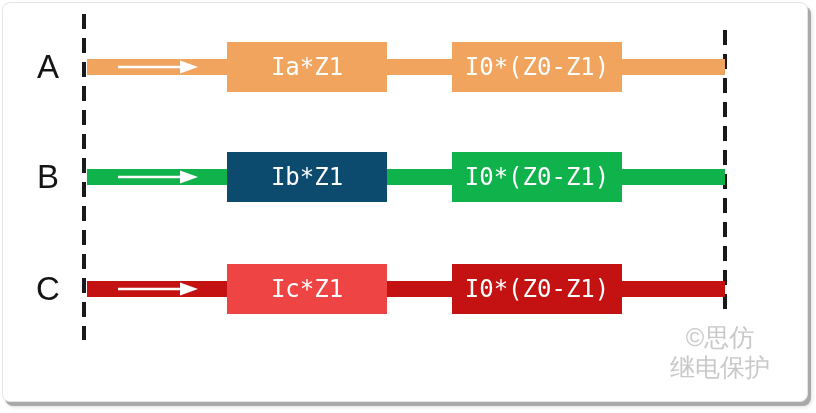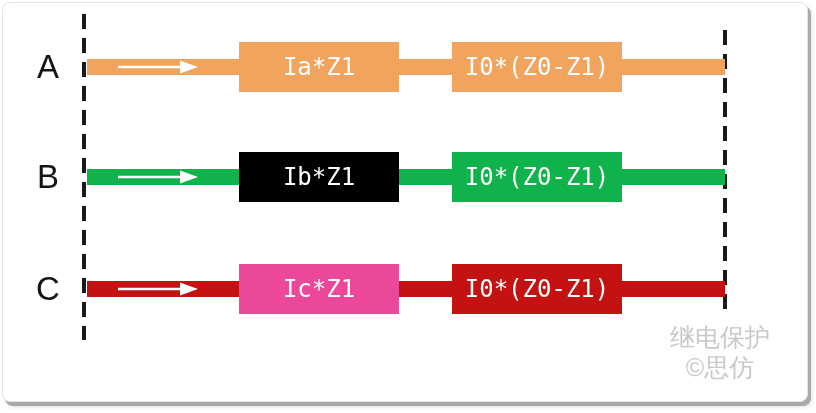--- a/index.html
+++ b/index.html
@@ -15,21 +15,21 @@
   .row{position:absolute;left:0;width:816px;height:50px;}
   .row-a{top:42px;}
   .row-b{top:152px;}
   .row-c{top:264px;}
   .phase-label{position:absolute;left:26px;top:0;width:44px;height:50px;line-height:50px;
     text-align:center;font-size:33px;color:#141414;}
   .p-line{position:absolute;left:87px;top:17px;width:638px;height:16px;}
   .arrow{position:absolute;left:114px;top:17px;}
   .block{position:absolute;top:0;height:50px;line-height:50px;text-align:center;
     font-family:"DejaVu Sans Mono", monospace;font-size:24px;color:var(--block-text,#ffffff);}
-  .block1{left:239px;width:160px;}
+  .block1{left:227px;width:160px;}
   .block2{left:452px;width:170px;}
   .watermark{position:absolute;left:640px;top:322px;width:160px;text-align:center;
     color:var(--wm-color,#c8c8c8);font-size:25px;line-height:30px;}
 </style>
 </head>
 <body>
 
 <div id="stage">
   <div class="card"></div>
 
@@ -47,32 +47,32 @@
     <div class="block block2" style="background-color: rgb(240, 164, 94);">I0*(Z0-Z1)</div>
   </div>
 
   <div class="row row-b">
     <div class="phase-label">B</div>
     <div class="p-line" style="background-color: rgb(16, 178, 76);"></div>
     <svg class="arrow" width="88" height="16" viewBox="0 0 88 16">
       <line x1="4" y1="8" x2="68" y2="8" stroke="#ffffff" stroke-width="2.6"></line>
       <polygon points="66,1.5 84,8 66,14.5" fill="#ffffff"></polygon>
     </svg>
-    <div class="block block1" style="background-color: #000000; text-align: center;">Ib*Z1</div>
+    <div class="block block1" style="background-color: #0c4a6e; text-align: center;">Ib*Z1</div>
     <div class="block block2" style="background-color: rgb(16, 178, 76);">I0*(Z0-Z1)</div>
   </div>
 
   <div class="row row-c">
     <div class="phase-label">C</div>
     <div class="p-line" style="background-color: rgb(196, 18, 18);"></div>
     <svg class="arrow" width="88" height="16" viewBox="0 0 88 16">
       <line x1="4" y1="8" x2="68" y2="8" stroke="#ffffff" stroke-width="2.6"></line>
       <polygon points="66,1.5 84,8 66,14.5" fill="#ffffff"></polygon>
     </svg>
-    <div class="block block1" style="background-color: #ec4899;">Ic*Z1</div>
+    <div class="block block1" style="background-color: #ef4444;">Ic*Z1</div>
     <div class="block block2" style="background-color: rgb(196, 18, 18);">I0*(Z0-Z1)</div>
   </div>
 
   <div class="watermark">
+    <div>©思仿</div>
     <div>继电保护</div>
-    <div>©思仿</div>
   </div>
 </div>
 
 </body></html>

